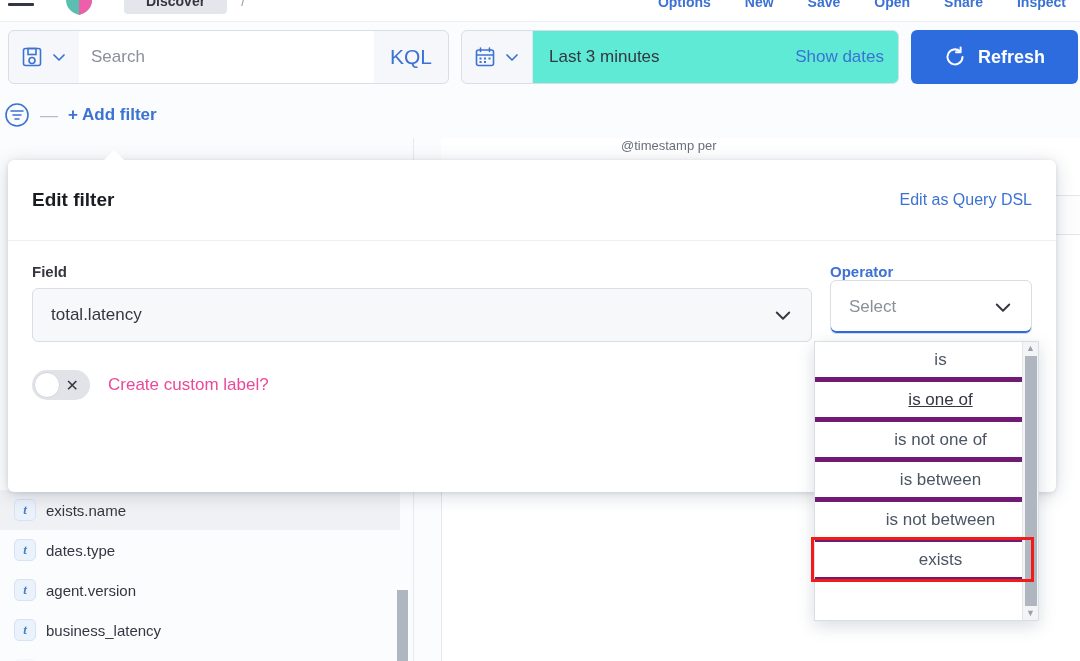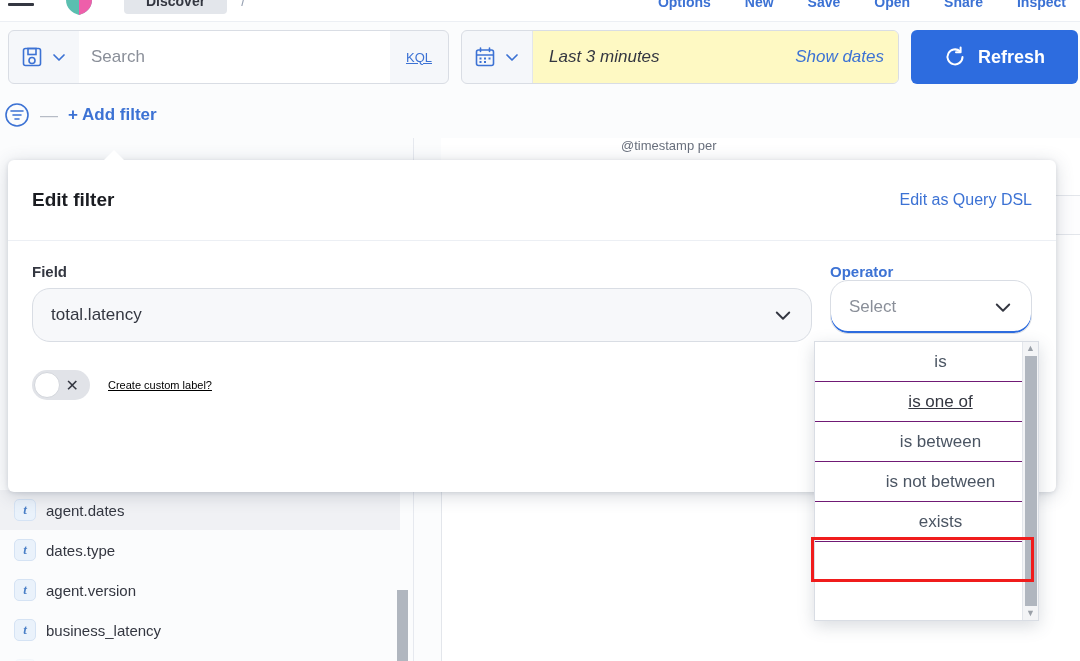--- a/index.html
+++ b/index.html
@@ -39,29 +39,29 @@
     border: 1px solid #d9dde4; border-radius: 6px; background: #f5f7fa;
     overflow: hidden; flex: 0 0 441px;
   }
   .saved-q { display: flex; align-items: center; gap: 8px; padding: 0 12px 0 12px; height: 100%; cursor: pointer; }
   .search-input-wrap { flex: 1; height: 100%; background: #ffffff; display: flex; align-items: center; padding: 0 12px; }
   .search-input-wrap input {
     border: 0; outline: 0; background: transparent; width: 100%;
     font-family: "Liberation Sans", sans-serif; font-size: 17px; color: #343741;
   }
   .search-input-wrap input::placeholder { color: #8a8f99; }
-  .kql-badge { padding: 0 16px; font-size: 13px; color: #3c72d4; font-weight: 400; display:flex; align-items:center; height:100%; cursor: pointer; text-decoration: underline; }
+  .kql-badge { padding: 0 16px; font-size: 21px; color: #3c72d4; font-weight: 400; display:flex; align-items:center; height:100%; cursor: pointer; }
 
   .date-group {
     display: flex; align-items: center; height: 54px; margin-left: 12px;
     border: 1px solid #d9dde4; border-radius: 6px; background: #f5f7fa;
     overflow: hidden; flex: 0 0 438px;
   }
   .cal-btn { display: flex; align-items: center; gap: 8px; padding: 0 12px; height: 100%; border-right: 1px solid #e3e6eb; cursor: pointer; }
-  .date-text-wrap { flex: 1; height: 100%; background: #fef9c3; display: flex; align-items: center; justify-content: space-between; padding: 0 14px 0 16px; font-style: italic; }
+  .date-text-wrap { flex: 1; height: 100%; background: #5eead4; display: flex; align-items: center; justify-content: space-between; padding: 0 14px 0 16px; }
   .date-text { font-size: 17px; color: #343741; }
   .show-dates { font-size: 17px; color: #3c72d4; cursor: pointer; }
 
   .refresh-btn {
     margin-left: 12px; height: 54px; flex: 0 0 167px;
     background: #2d6cdf; border-radius: 6px; color: #fff;
     display: flex; align-items: center; justify-content: center; gap: 12px;
     font-size: 18px; font-weight: 700; cursor: pointer;
   }
 
@@ -124,47 +124,47 @@
     padding: 4px 24px; border-bottom: 1px solid #eceff4;
   }
   .pop-title { font-size: 19px; font-weight: 700; color: #1a1c21; }
   .pop-dsl { font-size: 16px; color: #3c72d4; font-weight: 400; cursor: pointer; }
   .pop-body { padding: 22px 24px 0 24px; display: flex; gap: 18px; }
   .fld-col { flex: 0 0 780px; }
   .op-col { flex: 1; }
   .fld-label { font-size: 15px; font-weight: 700; color: #343741; margin-bottom: 8px; }
   .op-label { font-size: 15px; font-weight: 700; color: #3c72d4; margin-bottom: 0; }
   .combo {
-    height: 54px; border: 1px solid #d9dde4; border-radius: 18px; background: #f7f8fa;
+    height: 54px; border: 1px solid #d9dde4; border-radius: 6px; background: #f7f8fa;
     display: flex; align-items: center; justify-content: space-between; padding: 0 18px;
     font-size: 17px; color: #343741; cursor: pointer;
   }
   .combo.placeholder { color: #8a8f99; background: #ffffff; border-color: #d9dde4; box-shadow: inset 0 -2px 0 0 #2d6cdf; }
   .toggle-row { display: flex; align-items: center; gap: 18px; padding: 28px 24px 0 24px; }
   .switch {
     width: 58px; height: 30px; border-radius: 15px; background: #e1e3e8;
     display: flex; align-items: center; cursor: pointer; position: relative;
   }
   .switch .knob { width: 26px; height: 26px; border-radius: 50%; background: #ffffff; border: 1px solid #d3d6dc; margin-left: 2px; }
   .switch .xmark { position: absolute; right: 11px; font-size: 16px; color: #343741; font-weight: 400; }
-  .toggle-label { font-size: 11px; color: #000000; text-decoration: underline; }
+  .toggle-label { font-size: 17px; color: #ec4899; }
   .pop-footer { display: flex; justify-content: flex-end; align-items: center; gap: 26px; padding: 26px 150px 0 0; }
   .cancel-link { font-size: 17px; color: #3c72d4; cursor: pointer; }
 
   
   .op-dropdown {
     position: absolute; left: 814px; top: 341px; width: 225px; height: 280px;
     background: #ffffff; border: 1px solid #d9dde4;
     box-shadow: 0 5px 16px rgba(65,78,101,.20);
     z-index: 60; display: flex;
   }
   .op-list { flex: 1; }
   .op-item {
     height: 40px; display: flex; align-items: center; justify-content: center;
-    font-size: 17px; color: #4b5563; border-bottom: 1px solid #701a75; cursor: pointer;
+    font-size: 17px; color: #4b5563; border-bottom: 5px solid #701a75; cursor: pointer;
     white-space: nowrap;
     padding-left: 44px;
   }
   .op-item.focused { text-decoration: underline; color: #343741; }
   .op-scroll {
     width: 16px; background: #f3f4f6; border-left: 1px solid #e3e6eb;
     display: flex; flex-direction: column; align-items: center; justify-content: space-between;
     padding: 2px 0; cursor: pointer;
   }
   .op-scroll .arr { font-size: 9px; color: #9aa0a8; line-height: 1; }
@@ -256,21 +256,21 @@
     </svg>
     <span class="filter-dash">—</span>
     <span class="add-filter">+ Add filter</span>
   </div>
 
   <div class="body-area">
 
     <div class="field-list">
       <div class="field-item hl">
         <span class="type-icon">t</span>
-        <span class="field-name">agent.dates</span>
+        <span class="field-name">exists.name</span>
       </div>
       <div class="field-item">
         <span class="type-icon">t</span>
         <span class="field-name">dates.type</span>
       </div>
       <div class="field-item">
         <span class="type-icon">t</span>
         <span class="field-name">agent.version</span>
       </div>
       <div class="field-item">
@@ -342,20 +342,21 @@
 
     <div class="pop-footer">
       <span class="cancel-link">Cancel</span>
     </div>
   </div>
 
   <div class="op-dropdown">
     <div class="op-list">
       <div class="op-item">is</div>
       <div class="op-item focused">is one of</div>
+      <div class="op-item">is not one of</div>
       <div class="op-item">is between</div>
       <div class="op-item">is not between</div>
       <div class="op-item">exists</div>
     </div>
     <div class="op-scroll">
       <span class="arr">▲</span>
       <span class="thumb"></span>
       <span class="arr">▼</span>
     </div>
   </div>

